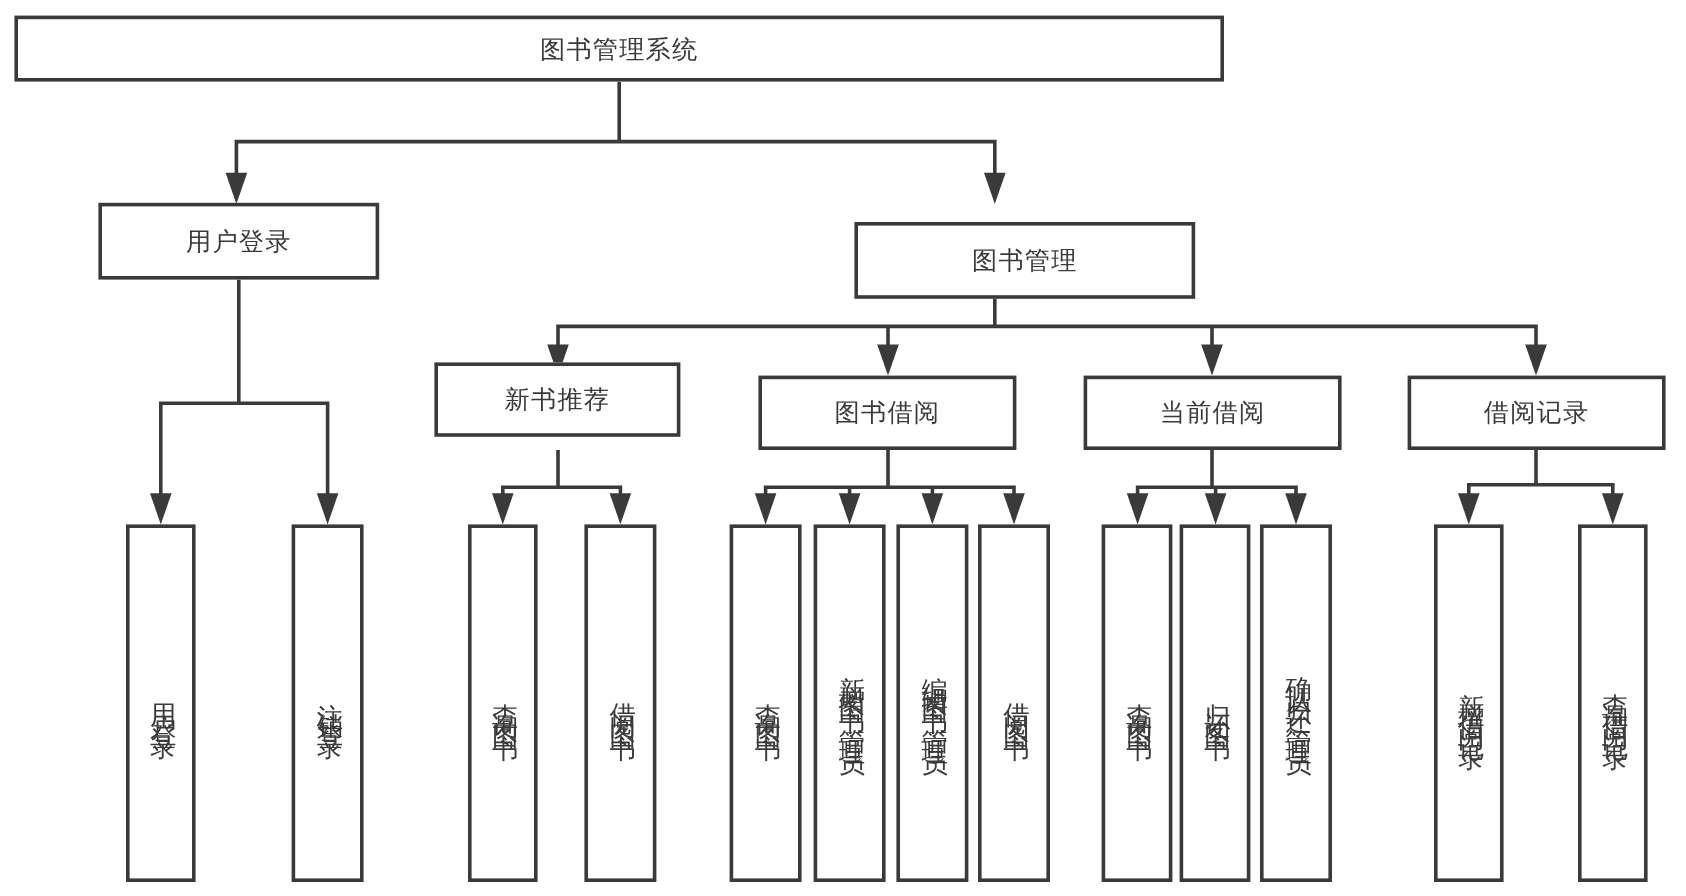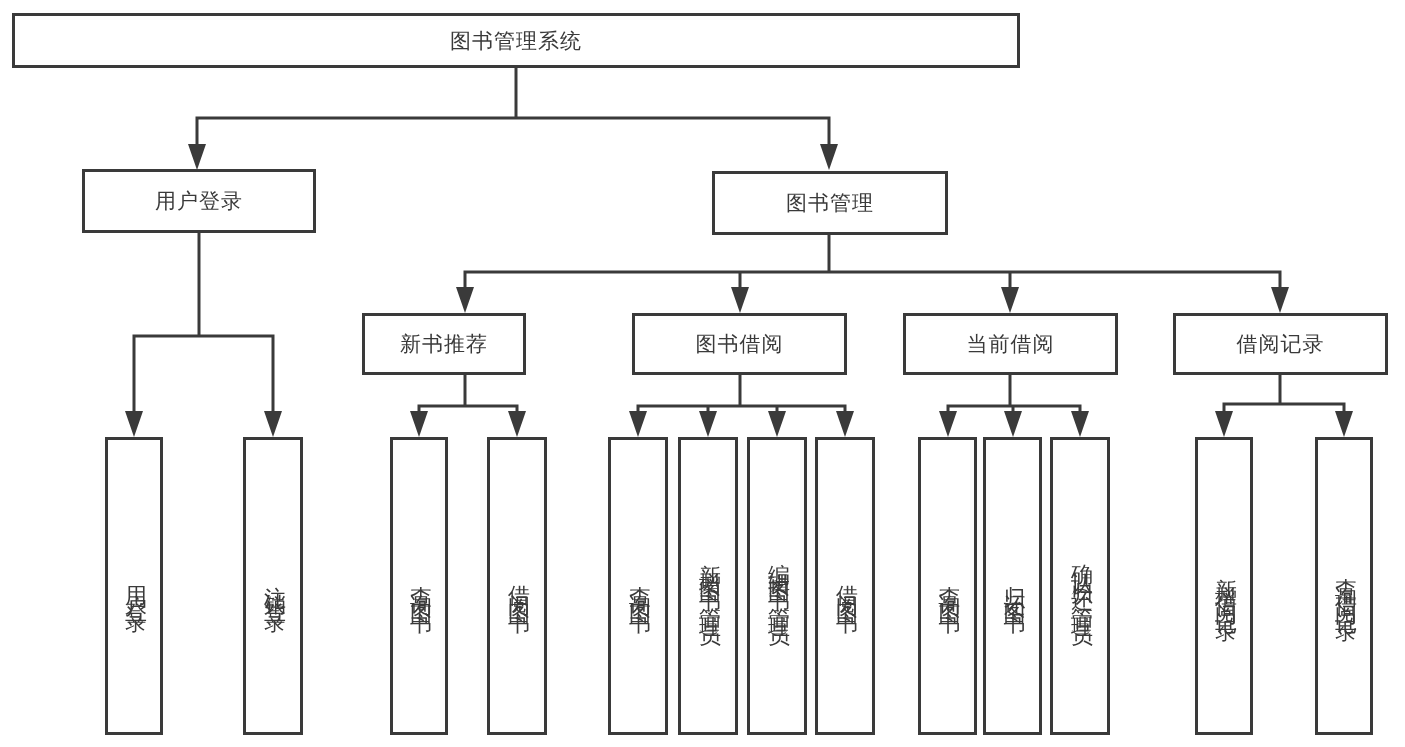--- a/index.html
+++ b/index.html
@@ -100,25 +100,25 @@
     </g>
   </svg>
 
   <div class="box" style="left:12px;top:13px;width:1008px;height:55px">
     <span class="hlabel">图书管理系统</span>
   </div>
 
   <div class="box" style="left:82px;top:169px;width:234px;height:64px">
     <span class="hlabel">用户登录</span>
   </div>
-  <div class="box" style="left:712px;top:171px;width:236px;height:64px">
+  <div class="box" style="left:712px;top:185px;width:284px;height:64px">
     <span class="hlabel">图书管理</span>
   </div>
 
-  <div class="box" style="left:362px;top:313px;width:164px;height:62px">
+  <div class="box" style="left:362px;top:302px;width:205px;height:62px">
     <span class="hlabel">新书推荐</span>
   </div>
   <div class="box" style="left:903px;top:313px;width:215px;height:62px">
     <span class="hlabel">当前借阅</span>
   </div>
   <div class="box" style="left:632px;top:313px;width:215px;height:62px">
     <span class="hlabel">图书借阅</span>
   </div>
   <div class="box" style="left:1173px;top:313px;width:215px;height:62px">
     <span class="hlabel">借阅记录</span>

